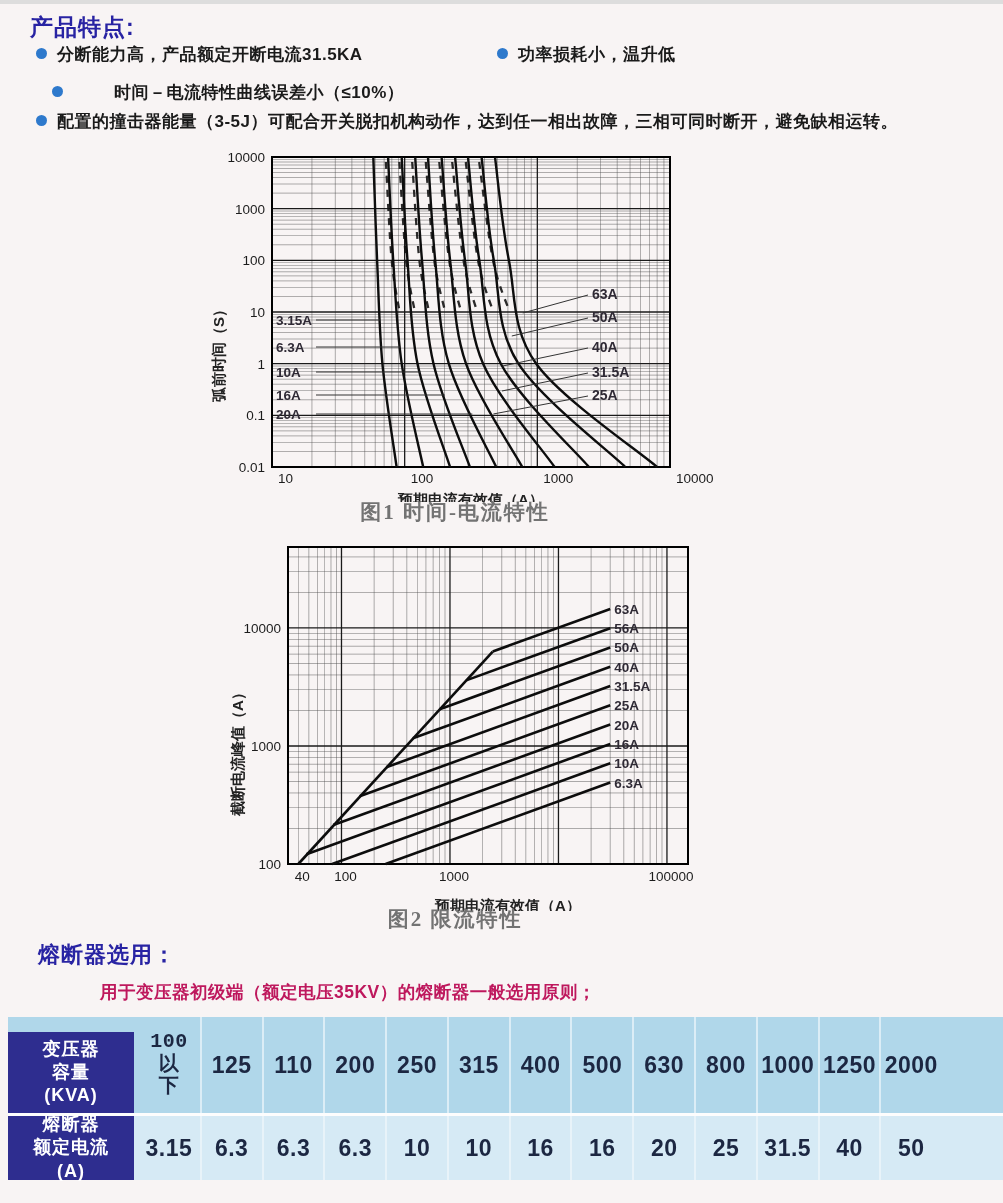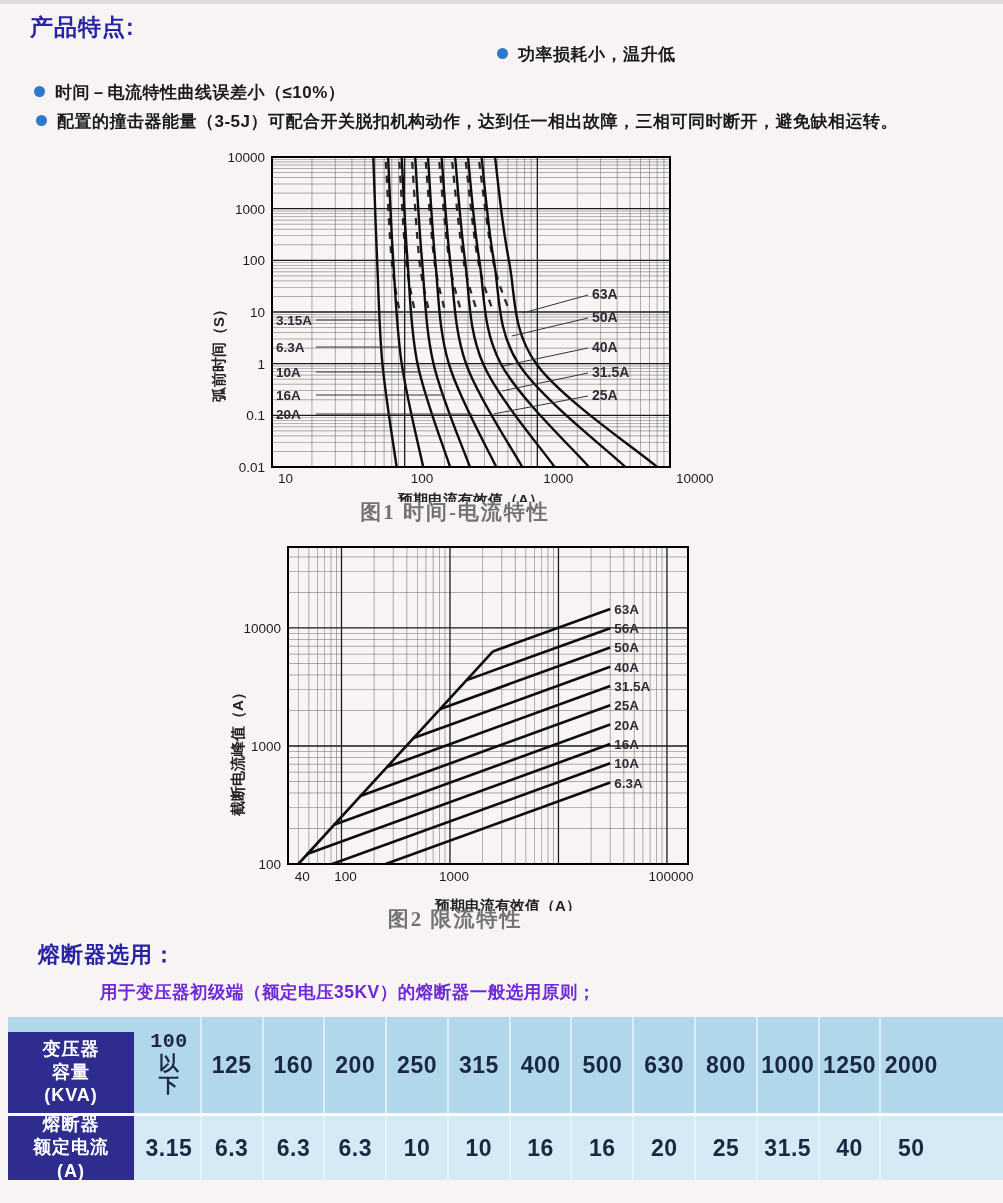--- a/index.html
+++ b/index.html
@@ -7,21 +7,21 @@
     --navy:#2e2d8f; --band1:#b0d7ea; --band2:#d6eaf5; --ink:#1a1a1a; --table-num:#1c2742;
   }
   html,body{margin:0;padding:0;}
   body{font-family:"Liberation Sans","DejaVu Sans",sans-serif;background:#ddd;}
   #page{position:relative;width:1003px;height:1203px;background:var(--page-bg);overflow:hidden;margin:4px auto;}
   .abs{position:absolute;}
   .h1{font-size:23px;font-weight:900;color:var(--heading-color);letter-spacing:1px;}
   .feature{display:flex;align-items:flex-start;font-size:17px;font-weight:700;color:var(--ink);letter-spacing:.5px;line-height:1.35;}
   .dot{flex:0 0 auto;width:11px;height:11px;border-radius:50%;background:var(--bullet-color);margin:4px 10px 0 0;}
   .caption{font-family:"Liberation Serif","DejaVu Serif",serif;font-size:21px;font-weight:900;color:#737373;text-align:center;letter-spacing:2px;}
-  .note{font-size:17.5px;font-weight:700;color:#6d28d9;letter-spacing:.5px;}
+  .note{font-size:17.5px;font-weight:700;color:#be185d;letter-spacing:.5px;}
   svg text{font-family:"Liberation Sans","DejaVu Sans",sans-serif;}
   
   .trow{display:grid;grid-template-columns:138px repeat(14,1fr);position:absolute;left:0;width:1003px;}
   .trow1{top:1013px;height:96px;background:var(--band1);}
   .trow2{top:1112px;height:64px;background:var(--band2);}
   .headcell{position:relative;}
   .headcell .inner{position:absolute;left:8px;right:4px;background:var(--navy);color:#fff;
     display:flex;flex-direction:column;align-items:center;justify-content:center;
     font-size:18px;font-weight:700;line-height:1.28;letter-spacing:1px;text-align:left;}
   .trow1 .headcell .inner{top:15px;bottom:0;}
@@ -36,25 +36,29 @@
   .gapline{position:absolute;left:0;top:1109px;width:1003px;height:3px;background:#fdfdfd;}
   .leftstrip{position:absolute;left:0;top:1013px;width:8px;height:183px;background:var(--page-bg);}
 </style>
 </head>
 <body>
 
 <div id="page">
 
   <div class="abs h1" style="left:30px;top:8px;">产品特点:</div>
 
+  <div class="abs feature" style="left:36px;top:40px;width:430px;">
+    <span class="dot"></span>
+    <span>分断能力高，产品额定开断电流31.5KA</span>
+  </div>
   <div class="abs feature" style="left:497px;top:40px;width:380px;">
     <span class="dot"></span>
     <span>功率损耗小，温升低</span>
   </div>
-  <div class="abs feature" style="left:34px;top:78px;width:500px;">
+  <div class="abs feature" style="left:52px;top:78px;width:500px;gap:41px;">
     <span class="dot"></span>
     <span>时间－电流特性曲线误差小（≤10%）</span>
   </div>
   <div class="abs feature" style="left:36px;top:107px;width:930px;">
     <span class="dot"></span>
     <span>配置的撞击器能量（3-5J）可配合开关脱扣机构动作，达到任一相出故障，三相可同时断开，避免缺相运转。</span>
   </div>
 
   <div class="abs" style="left:210px;top:146px;">
     <svg id="svg1" width="505" height="352">
@@ -298,21 +302,21 @@
         <div class="inner" id="head1">
           <span>变压器</span>
           <span>容量</span>
           <span>(KVA)</span>
         </div>
       </div>
   <div class="datacell first-cap">
         <div class="wrap">100以下</div>
       </div>
       <div class="datacell">125</div>
-      <div class="datacell">160</div>
+      <div class="datacell">110</div>
       <div class="datacell">200</div>
       <div class="datacell">250</div>
       <div class="datacell">315</div>
       <div class="datacell">400</div>
       <div class="datacell">500</div>
       <div class="datacell">630</div>
       <div class="datacell">800</div>
       <div class="datacell">1000</div>
       <div class="datacell">1250</div>
       <div class="datacell">2000</div>

